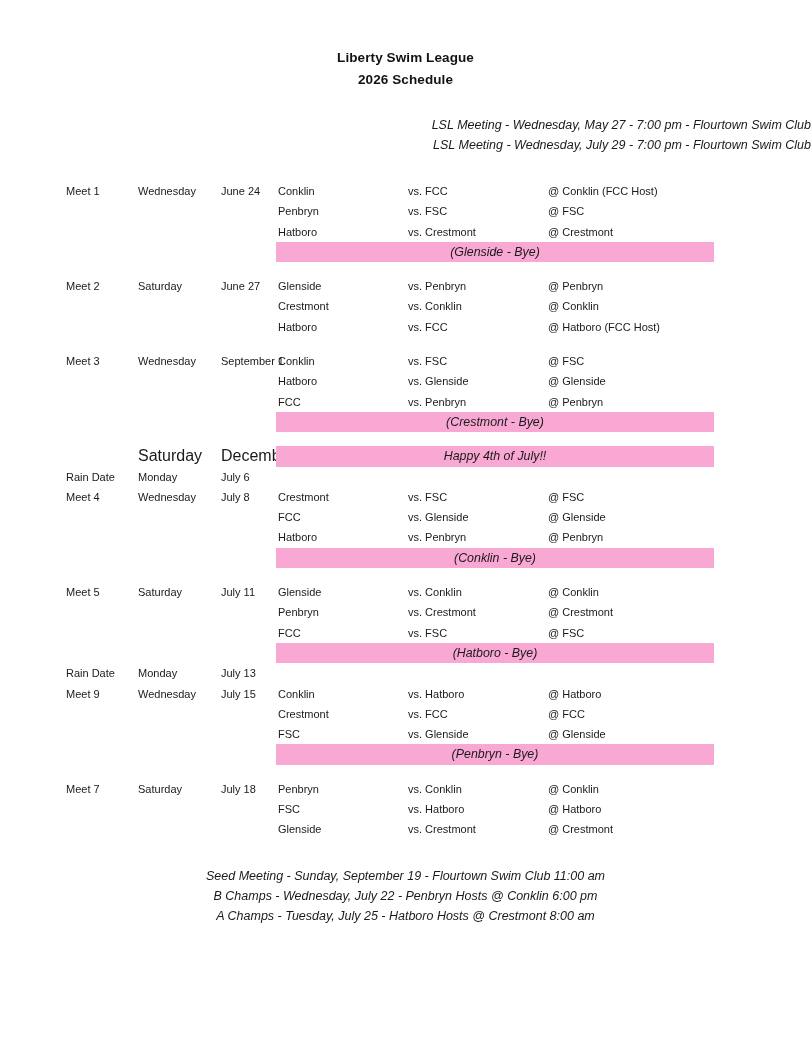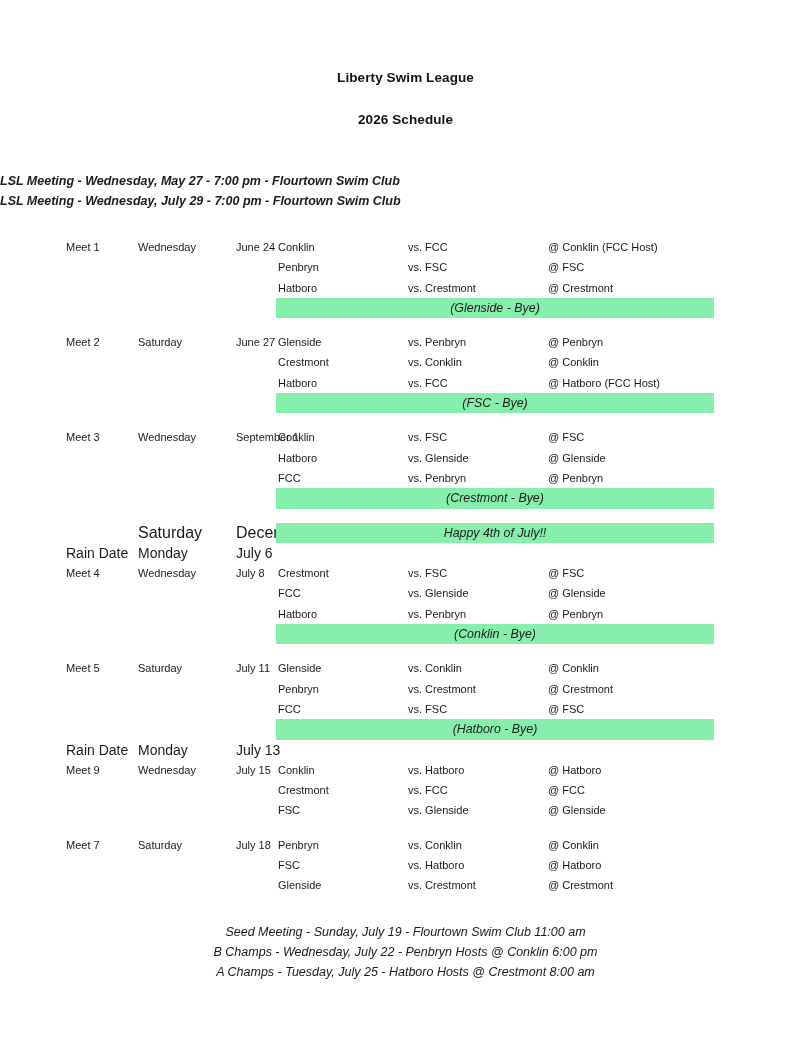--- a/index.html
+++ b/index.html
@@ -28,28 +28,26 @@
   .title-block {
     text-align: center;
     padding-top: 47px;
   }
   .title-line {
     font-size: 13.5px;
     font-weight: bold;
     line-height: 22px;
     letter-spacing: 0.1px;
     color: #121212;
-    margin-top: 20px;
   }
 
   
   .meetings-block {
-    text-align: left;
-    margin-top: 40px;
-    font-weight: bold;
+    text-align: right;
+    margin-top: 24px;
   }
   .meeting-line {
     font-size: 12.5px;
     font-style: italic;
     line-height: 20px;
     color: #1a1a1a;
   }
 
   
   .schedule {
@@ -69,49 +67,49 @@
 
   .row {
     position: relative;
     height: 20.3px;
     line-height: 20.3px;
     white-space: nowrap;
     font-size: 11px;
   }
 
   .row.small {
-    font-size: 14px;
+    font-size: 11px;
     text-align: center;
   }
 
   .col {
     position: absolute;
     top: 0;
     white-space: nowrap;
   }
   .c-meet    { left: 66px;  }
   .c-day     { left: 138px; }
-  .c-date    { left: 236px; }
+  .c-date    { left: 221px; }
   .c-team    { left: 278px; }
   .c-vs      { left: 408px; }
   .c-at      { left: 548px; }
 
   
   .bar-row {
     position: relative;
     height: 20.3px;
     line-height: 20.3px;
   }
   .bar {
     position: absolute;
     left: 276px;
     width: 438px;
     top: 0;
     height: 20.3px;
-    background: #86efac;
+    background: #f9a8d4;
     text-align: center;
     font-size: 12.4px;
     font-style: italic;
     line-height: 20.3px;
     color: #1a1a1a;
     box-sizing: border-box;
   }
 
   
   .holiday-row .bar {
@@ -183,23 +181,20 @@
       <div class="row">
         <span class="col c-team">Crestmont</span>
         <span class="col c-vs">vs. Conklin</span>
         <span class="col c-at">@ Conklin</span>
       </div>
       <div class="row">
         <span class="col c-team">Hatboro</span>
         <span class="col c-vs">vs. FCC</span>
         <span class="col c-at">@ Hatboro (FCC Host)</span>
       </div>
-      <div class="bar-row">
-        <div class="bar">(FSC - Bye)</div>
-      </div>
     </div>
 
     <div class="meet-group">
       <div class="row">
         <span class="col c-meet">Meet 3</span>
         <span class="col c-day">Wednesday</span>
         <span class="col c-date">September 1</span>
         <span class="col c-team">Conklin</span>
         <span class="col c-vs">vs. FSC</span>
         <span class="col c-at">@ FSC</span>
@@ -294,20 +289,23 @@
       <div class="row">
         <span class="col c-team">Crestmont</span>
         <span class="col c-vs">vs. FCC</span>
         <span class="col c-at">@ FCC</span>
       </div>
       <div class="row">
         <span class="col c-team">FSC</span>
         <span class="col c-vs">vs. Glenside</span>
         <span class="col c-at">@ Glenside</span>
       </div>
+      <div class="bar-row">
+        <div class="bar">(Penbryn - Bye)</div>
+      </div>
     </div>
 
     <div class="meet-group">
       <div class="row">
         <span class="col c-meet">Meet 7</span>
         <span class="col c-day">Saturday</span>
         <span class="col c-date">July 18</span>
         <span class="col c-team">Penbryn</span>
         <span class="col c-vs">vs. Conklin</span>
         <span class="col c-at">@ Conklin</span>
@@ -320,18 +318,18 @@
       <div class="row">
         <span class="col c-team">Glenside</span>
         <span class="col c-vs">vs. Crestmont</span>
         <span class="col c-at">@ Crestmont</span>
       </div>
     </div>
 
   </div>
 
   <div class="footer-block">
-    <div class="footer-line">Seed Meeting - Sunday, July 19 - Flourtown Swim Club 11:00 am</div>
+    <div class="footer-line">Seed Meeting - Sunday, September 19 - Flourtown Swim Club 11:00 am</div>
     <div class="footer-line">B Champs - Wednesday, July 22 - Penbryn Hosts @ Conklin 6:00 pm</div>
     <div class="footer-line">A Champs - Tuesday, July 25  - Hatboro Hosts @ Crestmont 8:00 am</div>
   </div>
 
 </div>
 
 </body></html>

